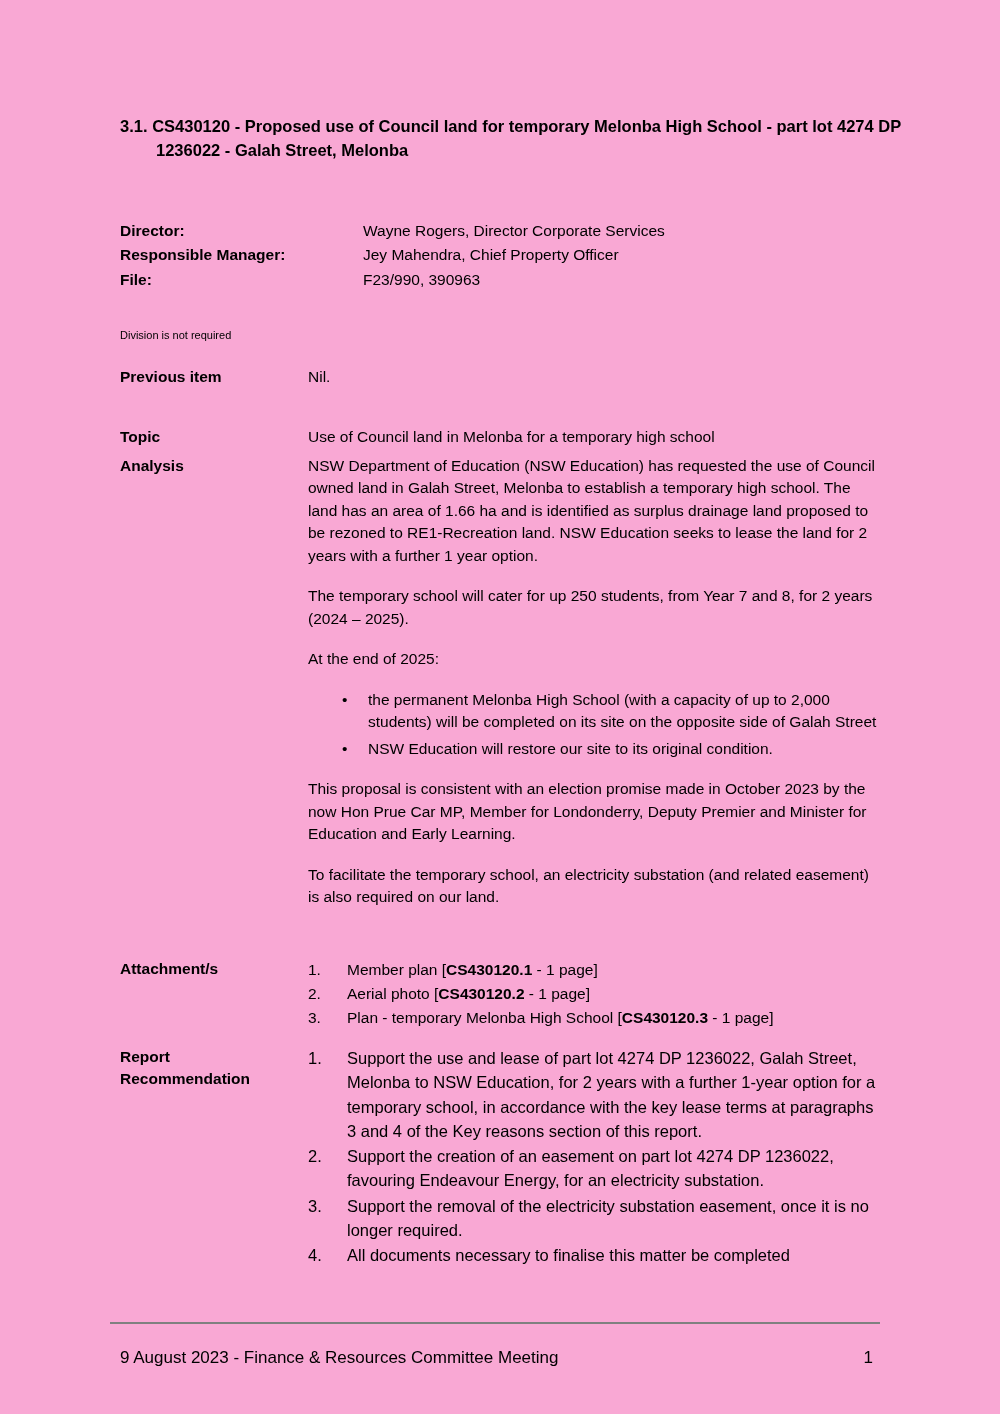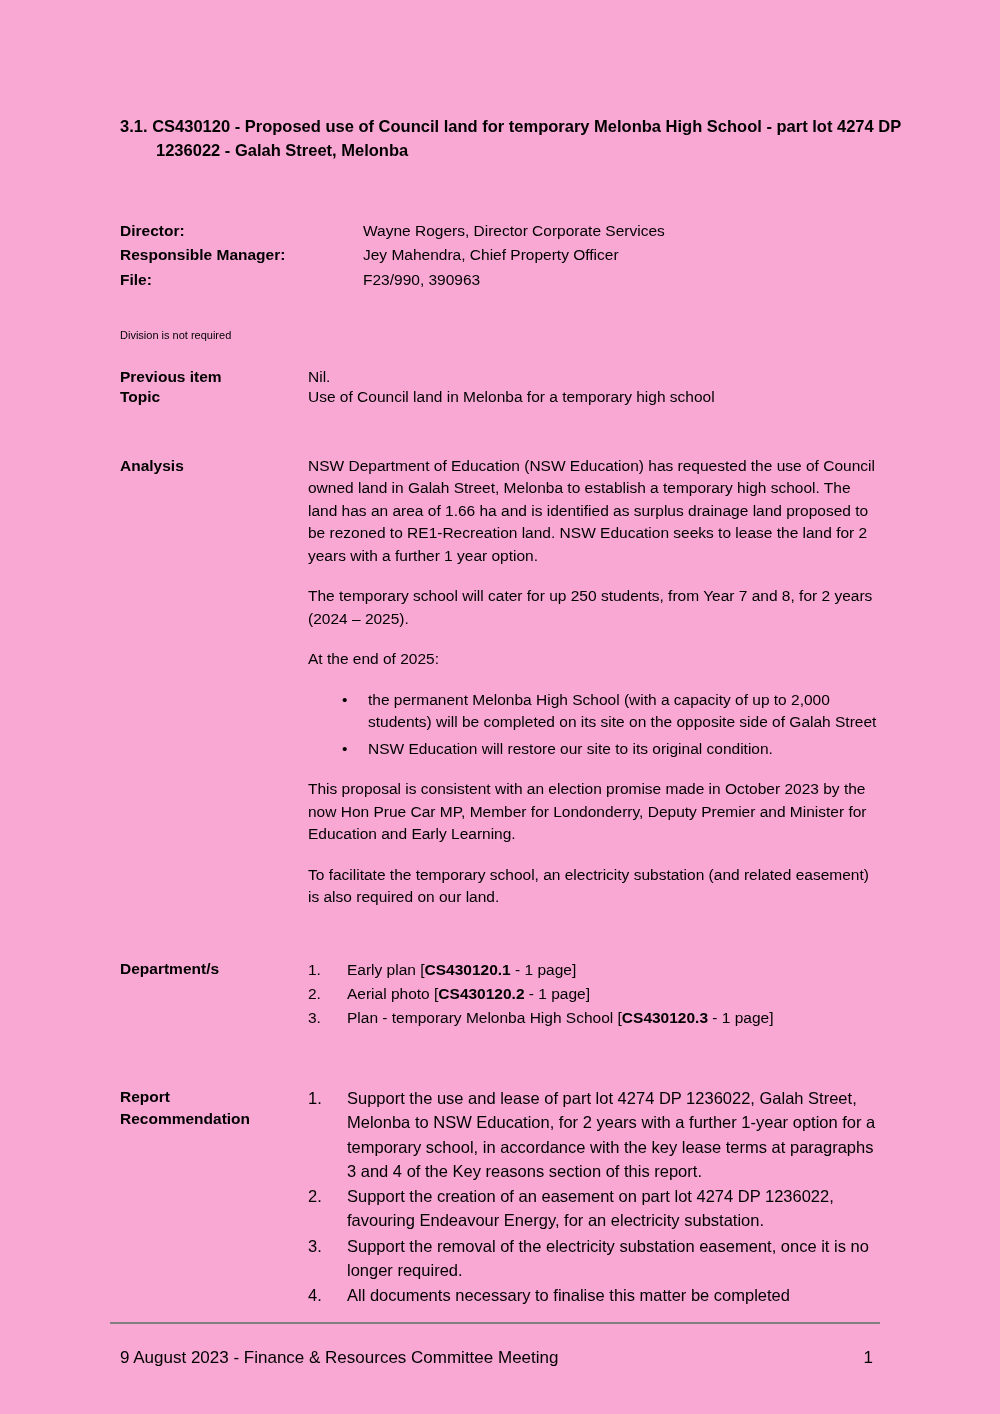--- a/index.html
+++ b/index.html
@@ -193,21 +193,21 @@
 
   <div class="division">Division is not required</div>
 
   <div class="field" style="top:366px;">
     <div class="field-inner">
       <div class="field-label">Previous item</div>
       <div class="field-body">Nil.</div>
     </div>
   </div>
 
-  <div class="field" style="top:386px;">
+  <div class="field" style="top:426px;">
     <div class="field-inner">
       <div class="field-label">Topic</div>
       <div class="field-body">Use of Council land in Melonba for a temporary high school</div>
     </div>
   </div>
 
   <div class="field" style="top:455px;">
     <div class="field-inner">
       <div class="field-label">Analysis</div>
       <div class="field-body">
@@ -225,41 +225,41 @@
           </li>
         </ul>
         <p>This proposal is consistent with an election promise made in October 2023 by the now Hon Prue Car MP, Member for Londonderry, Deputy Premier and Minister for Education and Early Learning.</p>
         <p>To facilitate the temporary school, an electricity substation (and related easement) is also required on our land.</p>
       </div>
     </div>
   </div>
 
   <div class="field" style="top:958px;">
     <div class="field-inner">
-      <div class="field-label">Department/s</div>
+      <div class="field-label">Attachment/s</div>
       <div class="field-body">
         <ol class="numlist attachments">
           <li>
             <span class="num-mark">1.</span>
-            <span>Early plan [</span><b>CS430120.1</b><span> - 1 page]</span>
+            <span>Member plan [</span><b>CS430120.1</b><span> - 1 page]</span>
           </li>
           <li>
             <span class="num-mark">2.</span>
             <span>Aerial photo [</span><b>CS430120.2</b><span> - 1 page]</span>
           </li>
           <li>
             <span class="num-mark">3.</span>
             <span>Plan - temporary Melonba High School [</span><b>CS430120.3</b><span> - 1 page]</span>
           </li>
         </ol>
       </div>
     </div>
   </div>
 
-  <div class="field" style="top:1086px;">
+  <div class="field" style="top:1046px;">
     <div class="field-inner">
       <div class="field-label">
         <div>Report</div>
         <div>Recommendation</div>
       </div>
       <div class="field-body">
         <ol class="numlist recs">
           <li>
             <span class="num-mark">1.</span>
             <span>Support the use and lease of part lot 4274 DP 1236022, Galah Street, Melonba to NSW Education, for 2 years with a further 1-year option for a temporary school, in accordance with the key lease terms at paragraphs 3 and 4 of the Key reasons section of this report.</span>

